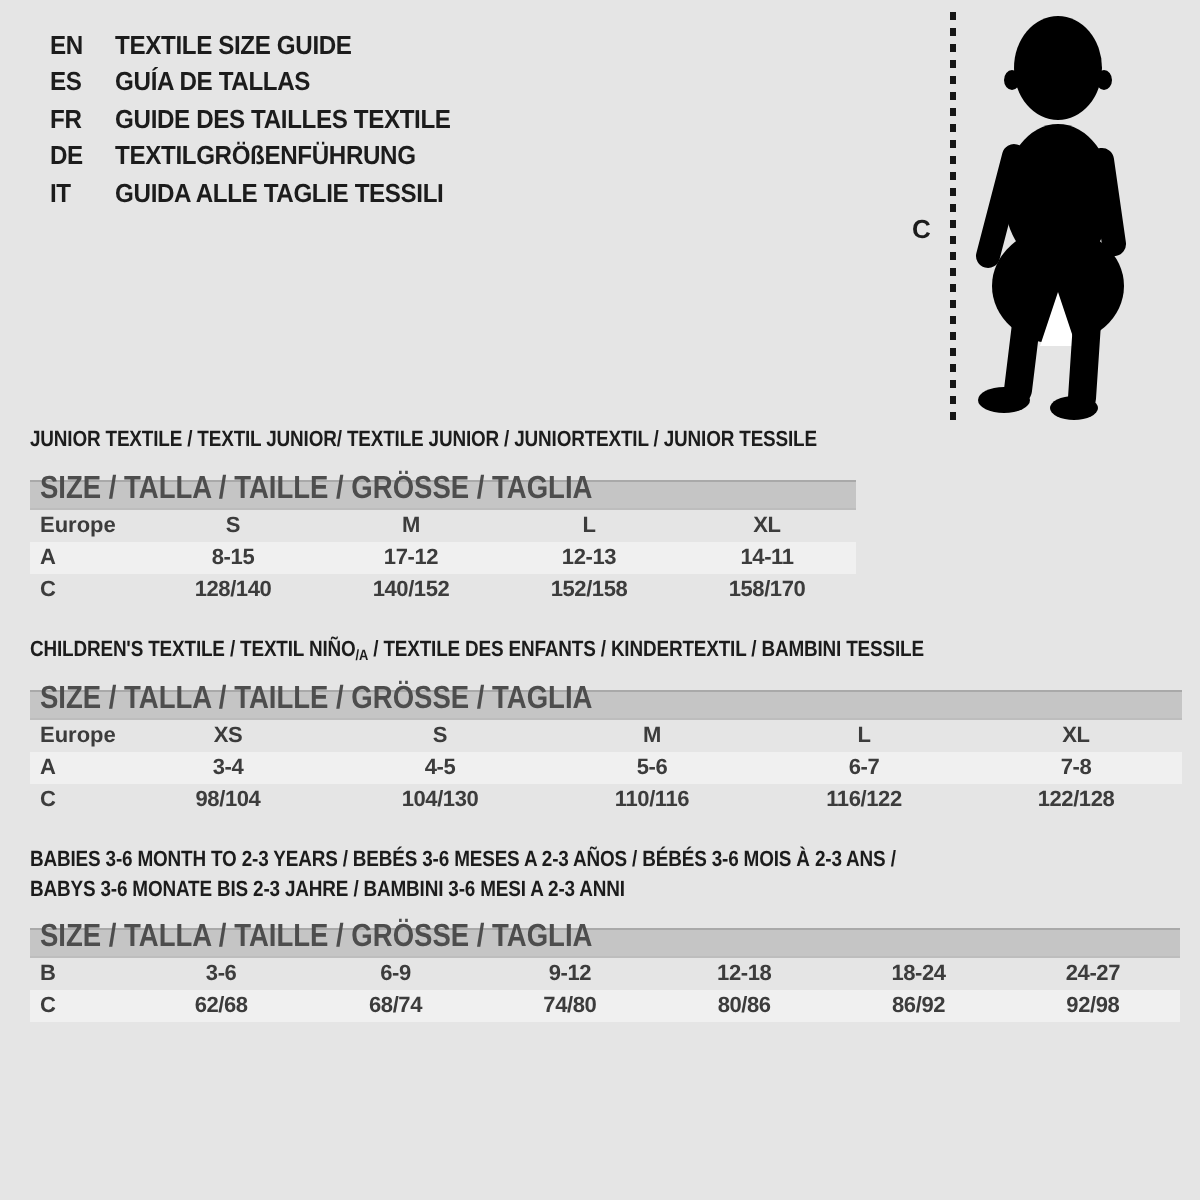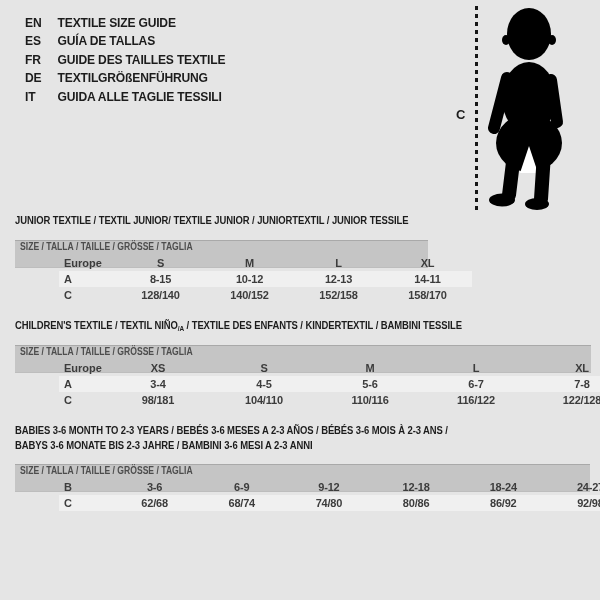--- a/index.html
+++ b/index.html
@@ -33,29 +33,29 @@
 
   
   .table-block { position:absolute; }
   .t-title {
     position:absolute; left:0; font-size:11px; line-height:15px;
     white-space:nowrap; letter-spacing:-0.1px;
     transform:scaleX(0.86); transform-origin:0 0;
   }
   .t-title .sub { font-size:7.5px; vertical-align:-2px; }
   .t-bar {
-    position:absolute; left:0; height:28px; background:#c5c5c5;
+    position:absolute; left:0; height:15px; background:#c5c5c5;
     border-top:1px solid #a9a9a9; border-bottom:1px solid #bdbdbd;
-    display:flex; align-items:flex-start; padding-left:5px;
-    color:#4d4d4d; font-size:10px;
+    display:flex; align-items:flex-end; padding-left:5px;
+    color:#4d4d4d; font-size:16px;
   }
   .t-bar-label { white-space:nowrap; transform:scaleX(0.86); transform-origin:0 50%; }
   .t-row {
     position:absolute; left:0; height:16px; display:flex; align-items:center;
-    font-size:11px; color:#3c3c3c;margin-left:44px;
+    font-size:11px; color:#3c3c3c;
   }
   .t-row.shaded { background:#f0f0f0; }
   .t-label { padding-left:5px; flex:0 0 auto; }
   .t-cell { flex:1 1 0; text-align:center; letter-spacing:-0.2px; }
 
   
   .footnotes { position:absolute; left:15px; top:536px; }
   .footnote {
     font-size:11px; line-height:16.5px; white-space:nowrap;
     transform:scaleX(0.88); transform-origin:0 0;
@@ -119,21 +119,21 @@
         <div class="t-row" style="top: 42px; width: 413px;">
           <span class="t-label" style="width: 57px;">Europe</span>
           <span class="t-cell">S</span>
           <span class="t-cell">M</span>
           <span class="t-cell">L</span>
           <span class="t-cell">XL</span>
         </div>
         <div class="t-row shaded" style="top: 58px; width: 413px;">
           <span class="t-label" style="width: 57px;">A</span>
           <span class="t-cell">8-15</span>
-          <span class="t-cell">10-12</span>
+          <span class="t-cell">17-12</span>
           <span class="t-cell">12-13</span>
           <span class="t-cell">14-11</span>
         </div>
         <div class="t-row" style="top: 74px; width: 413px;">
           <span class="t-label" style="width: 57px;">C</span>
           <span class="t-cell">128/140</span>
           <span class="t-cell">140/152</span>
           <span class="t-cell">152/158</span>
           <span class="t-cell">158/170</span>
         </div>
@@ -154,22 +154,22 @@
         <div class="t-row shaded" style="top: 58px; width: 576px;">
           <span class="t-label" style="width: 46px;">A</span>
           <span class="t-cell">3-4</span>
           <span class="t-cell">4-5</span>
           <span class="t-cell">5-6</span>
           <span class="t-cell">6-7</span>
           <span class="t-cell">7-8</span>
         </div>
         <div class="t-row" style="top: 74px; width: 576px;">
           <span class="t-label" style="width: 46px;">C</span>
-          <span class="t-cell">98/181</span>
-          <span class="t-cell">104/110</span>
+          <span class="t-cell">98/104</span>
+          <span class="t-cell">104/130</span>
           <span class="t-cell">110/116</span>
           <span class="t-cell">116/122</span>
           <span class="t-cell">122/128</span>
         </div>
       </div>
       <div class="table-block" style="left: 15px; top: 423px; width: 575px; height: 88px;">
         <div class="t-title" style="top: 0px;"><span>BABIES 3-6 MONTH TO 2-3 YEARS / BEBÉS 3-6 MESES A 2-3 AÑOS / BÉBÉS 3-6 MOIS À 2-3 ANS /</span></div>
         <div class="t-title" style="top: 15px;"><span>BABYS 3-6 MONATE BIS 2-3 JAHRE / BAMBINI 3-6 MESI A 2-3 ANNI</span></div>
         <div class="t-bar" style="top: 41px; width: 575px;">
           <span class="t-bar-label">SIZE / TALLA / TAILLE / GRÖSSE / TAGLIA</span>

